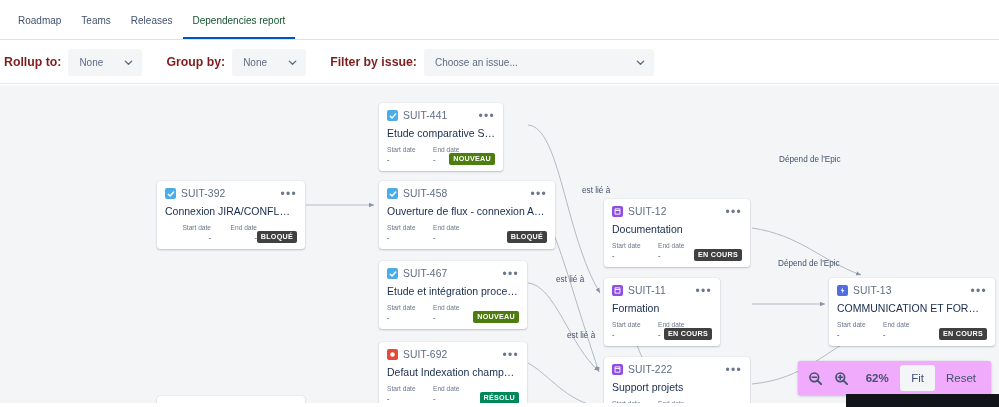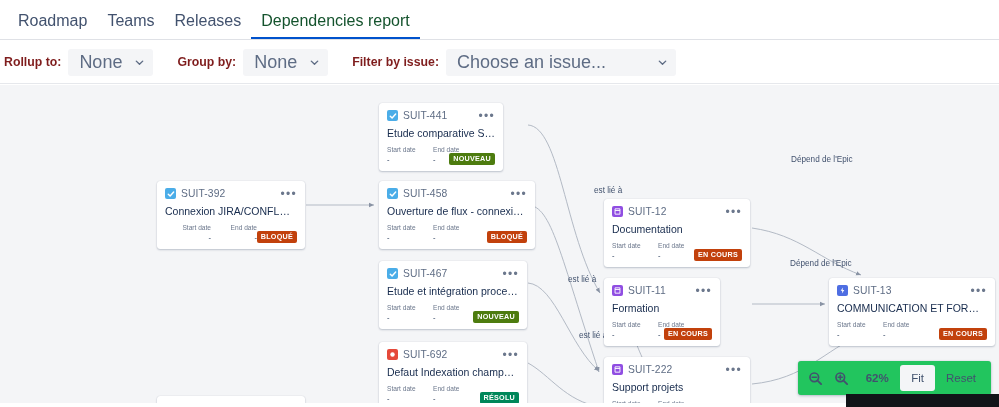--- a/index.html
+++ b/index.html
@@ -11,37 +11,37 @@
   }
   #app { position: relative; width: 999px; height: 407px; background: #fff; }
 
   
   .tabbar {
     position: absolute; left: 0; top: 0; width: 999px; height: 40px;
     background: #fff; border-bottom: 1px solid #dfe1e6;
     display: flex; align-items: flex-end; padding-left: 8px;
   }
   .tab {
-    font-size: 16px; color: #42526e; padding: 0 10px 9px 10px;
+    font-size: 10px; color: #42526e; padding: 0 10px 9px 10px;
     line-height: 14px; cursor: pointer; border-bottom: 2px solid transparent;
     white-space: nowrap;
   }
   .tab.active { color: #14532d; border-bottom-color: #0052cc; font-weight: 400; }
 
   
   .filterbar {
     position: absolute; left: 0; top: 41px; width: 999px; height: 43px;
     background: #fff; border-bottom: 1px solid #e6e8ec;
     display: flex; align-items: center; padding-left: 4px;
   }
   .flabel { font-size: 12.3px; color: #7f1d1d; font-weight: 600; margin-right: 7px; }
   .fselect {
     background: #f4f5f7; border-radius: 3px; height: 27px;
     display: flex; align-items: center; padding: 0 8px 0 11px;
-    color: #5e6c84; font-size: 18px; cursor: pointer; min-width: 74px;
+    color: #5e6c84; font-size: 10px; cursor: pointer; min-width: 74px;
     justify-content: space-between;
   }
   .fselect .chev { margin-left: 12px; color: #5e6c84; display:flex; }
   .fgroup { display: flex; align-items: center; margin-right: 24px; }
   .fgroup.issue .fselect { width: 230px; }
   .fgroup.issue .fselect .chev { margin-left: auto; }
 
   
   .canvas {
     position: absolute; left: 0; top: 85px; width: 999px; height: 318px;
@@ -74,36 +74,36 @@
   .dates { display: flex; margin-top: 7px; position: relative; }
   .dcol { width: 46px; }
   .dlab { font-size: 6.6px; color: #6b778c; line-height: 8px; }
   .dval { font-size: 7.5px; color: #172b4d; line-height: 9px; margin-top: 1px; }
   .lozenge {
     position: absolute; right: 0; bottom: -1px;
     font-size: 7.2px; font-weight: 700; letter-spacing: .25px;
     color: #fff; padding: 2px 4px 2px 4px; border-radius: 2px;
     line-height: 8px; white-space: nowrap;
   }
-  .lz-blue  { background: #c2410c; }
+  .lz-blue  { background: #404040; }
   .lz-navy  { background: #4d7c0f; }
   .lz-green { background: #00875a; }
 
   .card.partial { overflow: hidden; }
 
   
   .elabel {
     position: absolute; font-size: 8.2px; color: #42526e;
-    white-space: nowrap; background: transparent; margin-left: 12px;
+    white-space: nowrap; background: transparent;
   }
 
   
   .zoomctl {
     position: absolute; right: 8px; bottom: 8px; height: 34px;
-    background: #22c55e; border-radius: 3px; display: flex; align-items: center;
+    background: #f0abfc; border-radius: 3px; display: flex; align-items: center;
     box-shadow: 0 1px 3px rgba(9,30,66,0.25), 0 0 1px rgba(9,30,66,0.2);
     padding: 0 4px;
   }
   .zbtn { width: 26px; height: 26px; display: flex; align-items: center;
           justify-content: center; cursor: pointer; border-radius: 3px; }
   .zpct { font-size: 11.5px; color: #42526e; width: 46px; text-align: center;
           font-weight: 600; }
   .ztxt { font-size: 11.5px; color: #42526e; padding: 0 11px; height: 26px;
           display: flex; align-items: center; cursor: pointer; border-radius: 3px; }
   .ztxt.fitbg { background: #f4f5f7; }
@@ -249,21 +249,21 @@
           <div class="dval">-</div>
         </div>
         <div class="dcol">
           <div class="dlab">End date</div>
           <div class="dval">-</div>
         </div>
         <span class="lozenge lz-blue">BLOQUÉ</span>
       </div>
     </div>
 
-    <div class="card" style="left:379px;top:96px;width:156px;">
+    <div class="card" style="left:379px;top:96px;width:176px;">
       <div class="card-top">
         <span class="ic ic-task">
           <svg width="8" height="8" viewBox="0 0 10 10">
               <path d="M1.6 5.2 L3.9 7.4 L8.3 2.6" fill="none" stroke="#fff" stroke-width="1.8" stroke-linecap="round" stroke-linejoin="round"></path>
             </svg>
         </span>
         <span class="key">SUIT-458</span>
         <span class="dots">•••</span>
       </div>
       <div class="summary">Ouverture de flux - connexion Annuaire D...</div>

